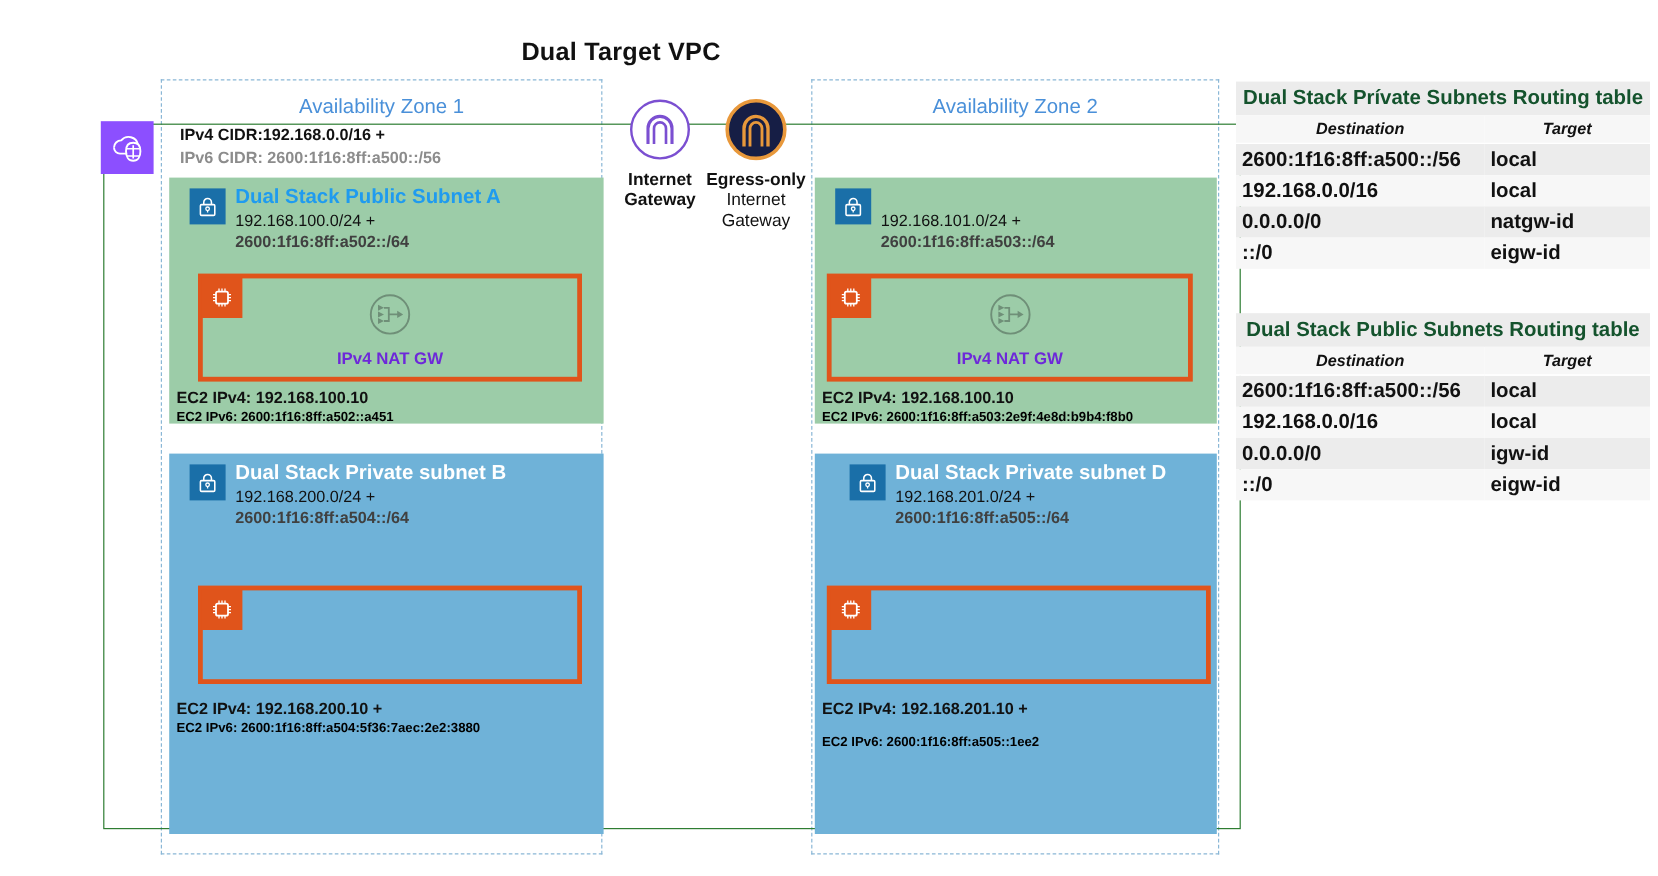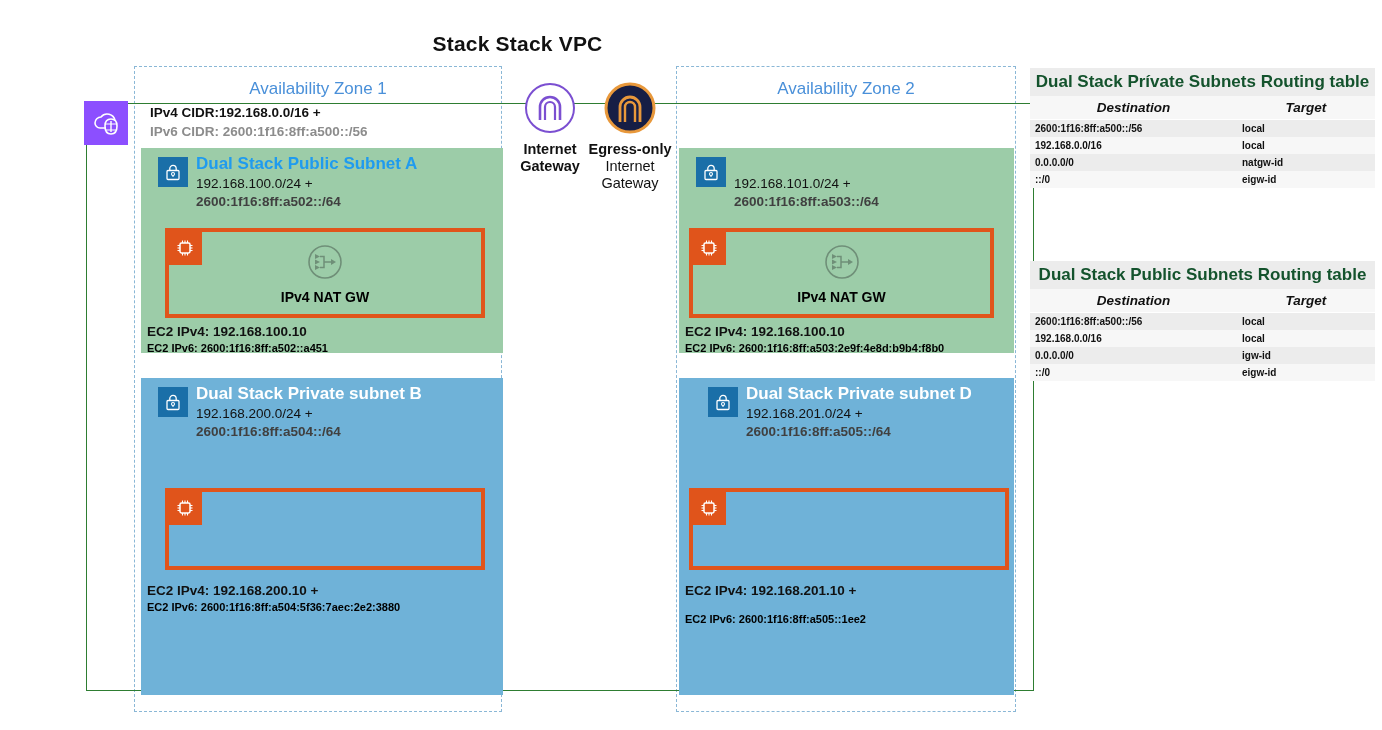--- a/index.html
+++ b/index.html
@@ -129,21 +129,21 @@
   }
 
   .natgw {
     position: absolute;
     left: 0; right: 0; top: 8px;
     text-align: center;
   }
   .natgw-label {
     font-size: 14px;
     font-weight: bold;
-    color: #000000;
+    color: #6d28d9;
     margin-top: 1px;
   }
 
   
   .ec2-ip4 {
     position: absolute;
     font-size: 13.5px;
     font-weight: bold;
     color: #111;
     white-space: nowrap;
@@ -202,34 +202,34 @@
   .rt .rt-head td {
     background: #e6e6e6;
     font-size: 13.5px;
     font-weight: bold;
     font-style: italic;
     text-align: center;
     padding: 4px 2px;
     border-bottom: 1px solid #ffffff;
   }
   .rt tbody td {
-    font-size: 10px;
+    font-size: 17px;
     font-weight: bold;
     padding: 3px 5px;
     color: #111;
   }
   .rt tbody tr:nth-child(odd)  td { background: #ececec; }
   .rt tbody tr:nth-child(even) td { background: #f7f7f7; }
   .rt col.c-dest { width: 60%; }
   .rt col.c-targ { width: 40%; }
 </style>
 </head>
 <body>
 
-<div class="abs" id="diagram-title">Stack Stack VPC</div>
+<div class="abs" id="diagram-title">Dual Target VPC</div>
 
 <div class="abs az-box" id="az-1">
   <div class="az-title">Availability Zone 1</div>
 </div>
 <div class="abs az-box" id="az-2">
   <div class="az-title">Availability Zone 2</div>
 </div>
 
 <div class="abs" id="vpc-boundary"></div>
 

